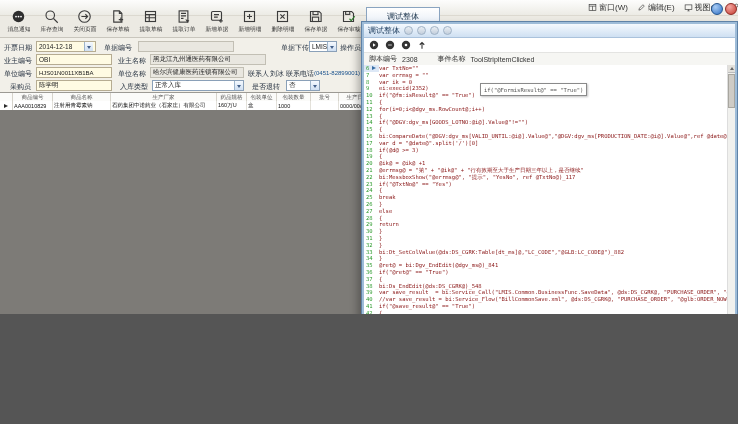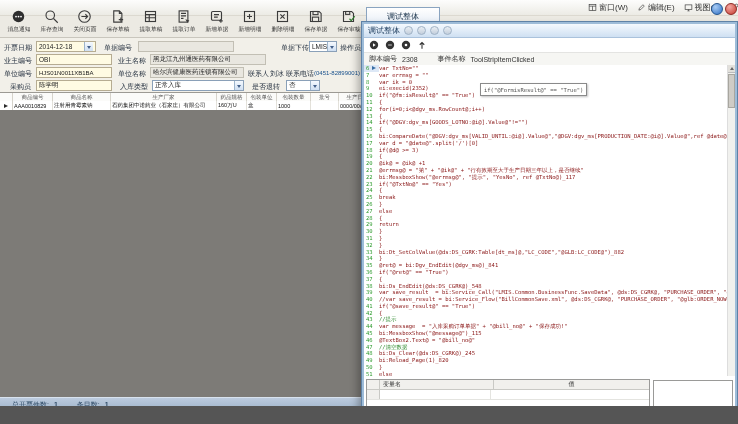--- a/index.html
+++ b/index.html
@@ -1,16 +1,16 @@
 <!DOCTYPE html>
 <html><head>
 <meta charset="utf-8">
 <style>
   html,body{margin:0;padding:0;background:#555;}
-  .screen{position:relative;width:738px;height:406px;background:#eceae3;overflow:hidden;
+  .screen{position:relative;width:738px;height:314px;background:#eceae3;overflow:hidden;
           font-family:"Liberation Sans","DejaVu Sans",sans-serif;-webkit-font-smoothing:antialiased;}
   
   .menubar{position:absolute;top:0;left:0;right:0;height:15px;
            background:linear-gradient(#fdfdfc,#ecebe5);border-bottom:1px solid #dcd9d0;}
   .menu-items{position:absolute;left:588px;top:1px;height:13px;display:flex;gap:9px;align-items:center;}
   .menu-item{display:flex;align-items:center;gap:2px;font-size:8px;color:#333;white-space:nowrap;cursor:default;}
   .micon{width:9px;height:9px;display:inline-block;}
   .micon svg{width:9px;height:9px;display:block;}
   .win-circle{position:absolute;top:3px;width:10px;height:10px;border-radius:50%;}
   .win-circle.blue{left:711px;background:radial-gradient(circle at 35% 30%,#a8ccf4,#2f6fc4);border:1px solid #24558f;}

